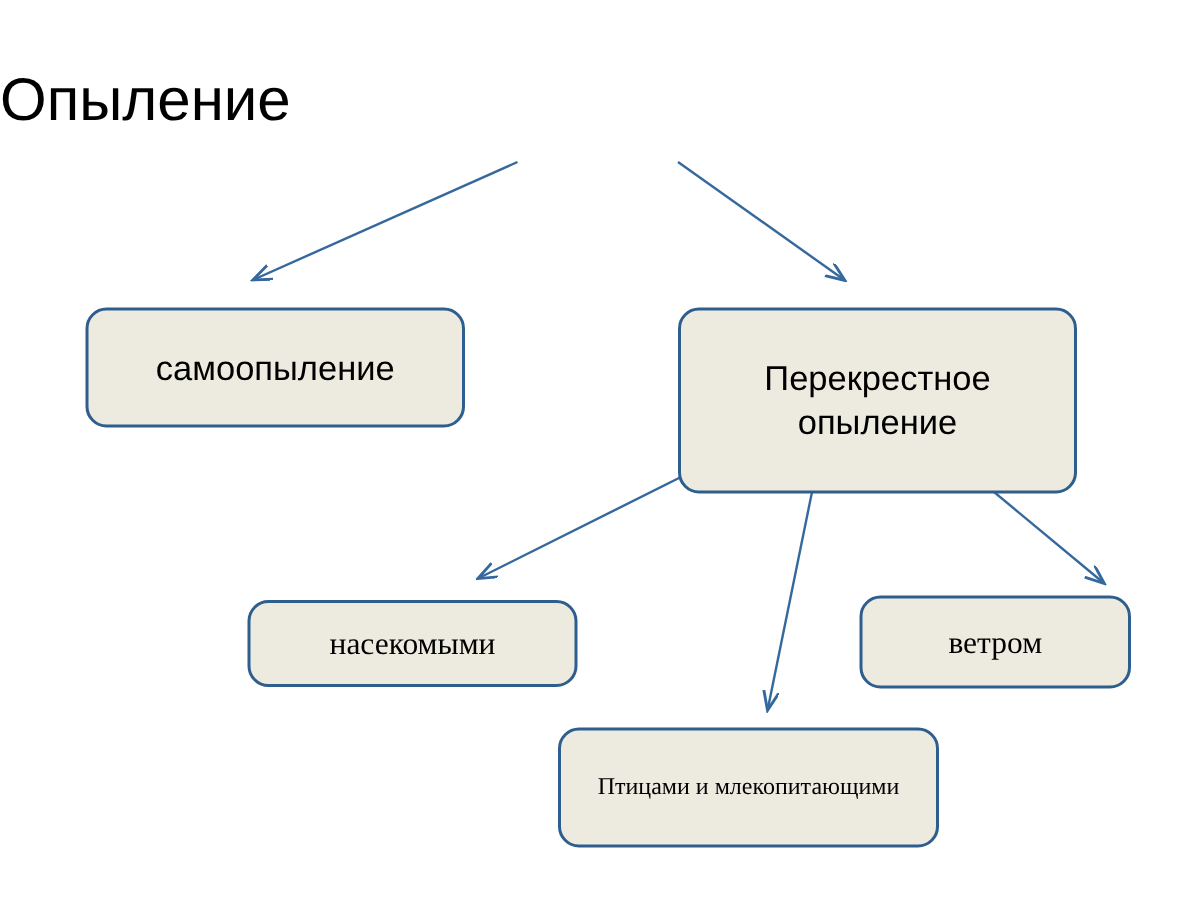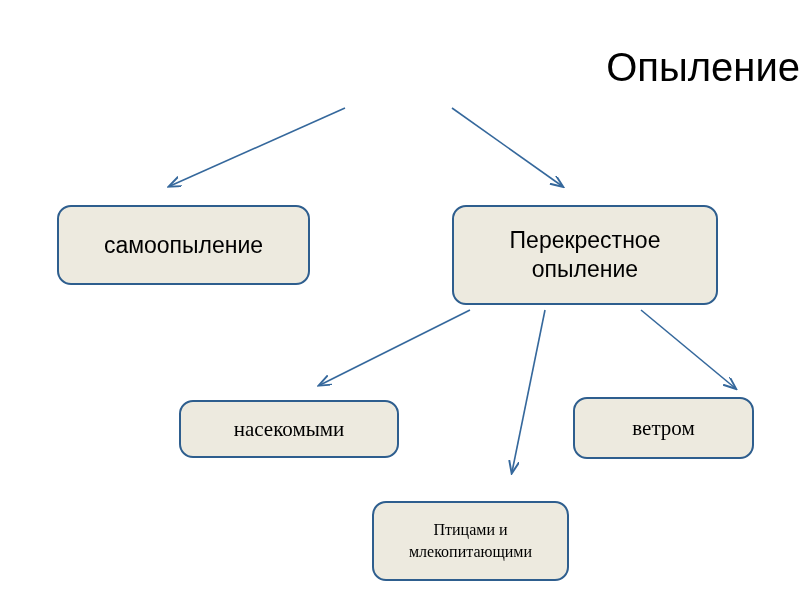--- a/index.html
+++ b/index.html
@@ -23,21 +23,21 @@
     left: 0;
     top: 0;
     width: 800px;
     height: 600px;
   }
   .title {
     position: absolute;
     left: 0;
     top: 44px;
     width: 800px;
-    text-align: right;
+    text-align: left;
     font-size: 40px;
     font-family: "Liberation Sans", sans-serif;
     color: #000000;
     line-height: 46px;
     white-space: pre;
   }
   .node {
     position: absolute;
     box-sizing: border-box;
     background: #edeadf;
@@ -64,23 +64,23 @@
     font-family: "Liberation Serif", serif;
     font-size: 16px;
     line-height: 22px;
   }
   .node-inner {
     white-space: pre-wrap;
     width: 100%;
   }
   
   #node-self        { left: 57px;  top: 205px; width: 253px; height: 80px; }
-  #node-cross       { left: 452px; top: 205px; width: 266px; height: 100px; }
-  #node-insects     { left: 179px; top: 400px; width: 220px; height: 58px;  }
-  #node-birds       { left: 372px; top: 485px; width: 197px; height: 80px; margin-top: 16px;  }
+  #node-cross       { left: 452px; top: 205px; width: 266px; height: 124px; }
+  #node-insects     { left: 165px; top: 400px; width: 220px; height: 58px;  }
+  #node-birds       { left: 372px; top: 485px; width: 254px; height: 80px;  }
   #node-wind        { left: 573px; top: 397px; width: 181px; height: 62px;  }
 </style>
 </head>
 <body>
 
 <div id="canvas">
 
   <svg id="edges" viewBox="0 0 800 600" xmlns="http://www.w3.org/2000/svg">
     <defs>
       <marker id="arrow" markerWidth="9" markerHeight="9" refX="7" refY="3.2" orient="auto" markerUnits="strokeWidth">

